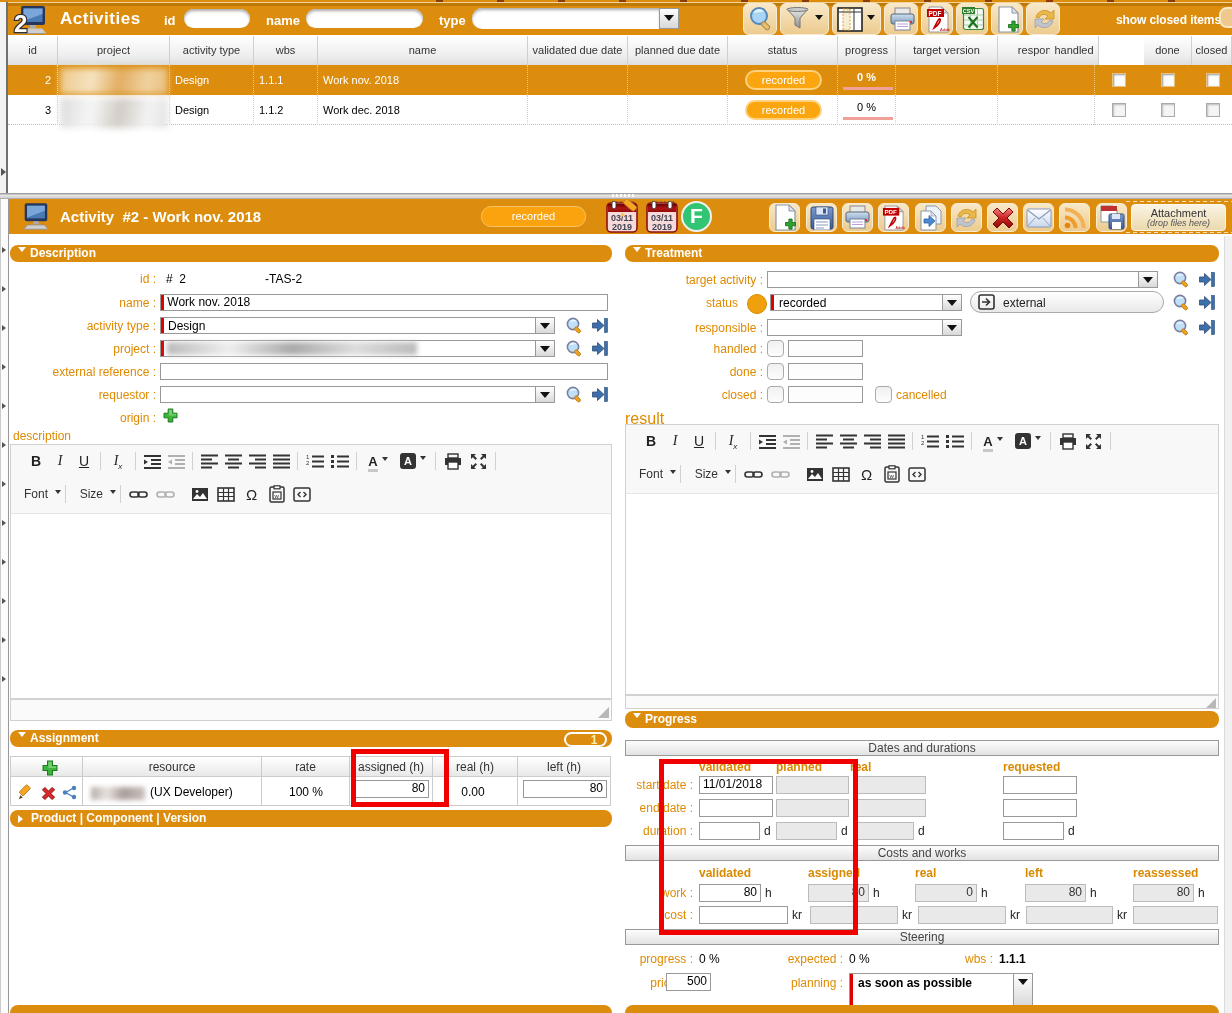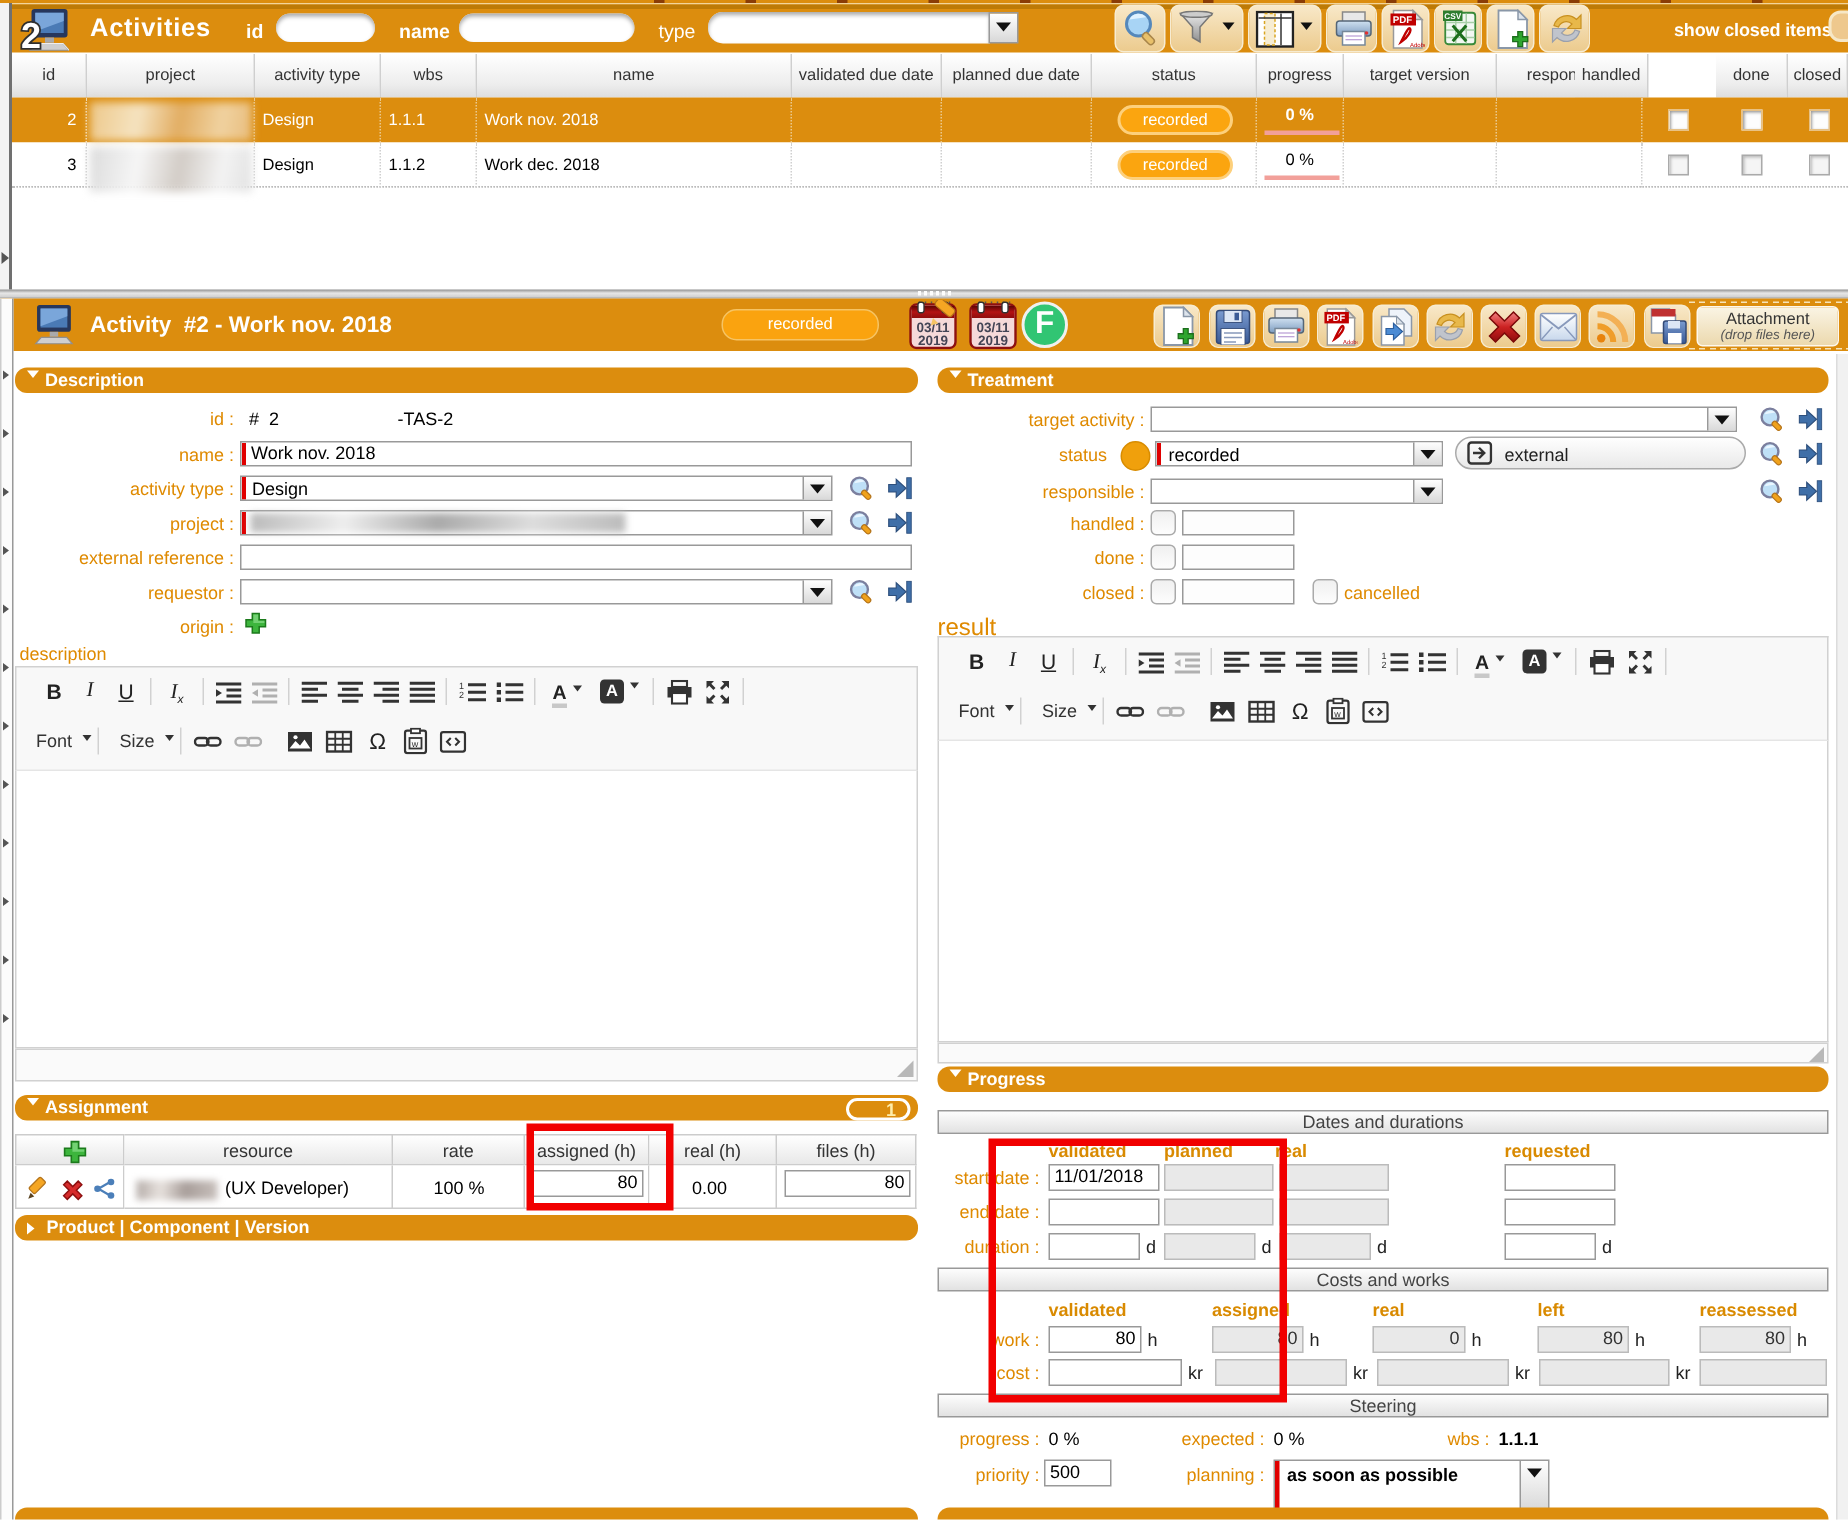--- a/index.html
+++ b/index.html
@@ -63,21 +63,21 @@
       <path d="M11 24h18l4 4.5H7z" fill="#cfcfcf" stroke="#8f8f8f" stroke-width="0.8"></path>
       <path d="M11 24h18l4 4.5" fill="none" stroke="#efefef" stroke-width="0.7"></path>
       <text x="1" y="27" font-size="24" font-weight="bold" fill="#ffffff" stroke="#2f2f2f" stroke-width="2.4" paint-order="stroke" font-family="Liberation Sans, sans-serif">2</text>
     </svg>
   </div>
 <div class="a" style="left:60px;top:9px;font-size:17px;font-weight:bold;color:#fff;letter-spacing:0.5px">Activities</div>
 <div class="a" style="left:164px;top:13px;font-size:13px;font-weight:bold;color:#fff">id</div>
 <div class="a" style="left:184px;top:9px;width:66px;height:19px;background:#fff;border-radius:10px;box-shadow:inset 0 2px 3px #aaa"></div>
 <div class="a" style="left:266px;top:13px;font-size:13px;font-weight:bold;color:#fff">name</div>
 <div class="a" style="left:306px;top:9px;width:117px;height:19px;background:#fff;border-radius:10px;box-shadow:inset 0 2px 3px #aaa"></div>
-<div class="a" style="left:439px;top:13px;font-size:13px;font-weight:normal;color:#fff">type</div>
+<div class="a" style="left:439px;top:13px;font-size:13px;font-weight:bold;color:#fff">type</div>
 <div class="a" style="left:472px;top:8px;width:188px;height:21px;background:#fff;border-radius:10px 0 0 10px;box-shadow:inset 0 2px 3px #aaa"></div>
 <div class="a" style="left:659px;top:8px;width:20px;height:21px;background:linear-gradient(#fff,#d8d8d8);border:1px solid #999"></div>
 <div class="a" style="left:664px;top:15px;width:0;height:0;border:5px solid transparent;border-top:6px solid #111"></div>
 <div class="a" style="left:1116px;top:13px;font-size:12px;font-weight:bold;color:#fff;letter-spacing:-0.1px">show closed items</div>
 <div class="a" style="left:1219px;top:7px;width:20px;height:21px;background:#eec88d;border:2px solid #f6e7c6;border-radius:8px"></div>
 <div class="tbtn" style="left:743px;width:34px"></div>
 <div class="a" style="left:743px;top:3px;width:34px;height:32px;display:flex;align-items:center;justify-content:flex-start;padding-left:5px">
     <svg width="26" height="26" viewBox="0 0 26 26">
       <circle cx="11" cy="10" r="8" fill="#a8d4f5" stroke="#5588bb" stroke-width="2"></circle>
       <path d="M5 7a6.5 6.5 0 0 1 11-1.5z" fill="#e0f2ff"></path>
@@ -552,21 +552,21 @@
 <div class="a" style="left:10px;top:699px;width:602px;height:22px;background:#fafafa;border:1px solid #d1d1d1"></div>
 <div class="a" style="left:598px;top:707px;width:0;height:0;border-left:11px solid transparent;border-bottom:11px solid #b8b8b8"></div>
 <div class="bar" style="left:10px;top:730px;width:602px"><span class="tri td"></span>Assignment</div>
 <div class="a" style="left:564px;top:732px;width:43px;height:15px;background:#dc8d0e;border:2px solid #fff;border-radius:8px"></div>
 <div class="a" style="left:585px;top:733px;width:18px;color:#ffedaa;font-size:12px;font-weight:bold;text-align:center">1</div>
 <div class="a" style="left:10px;top:756px;width:73px;height:21px;background:linear-gradient(#fff,#e8e8e8);border-right:1px solid #ccc;border-top:1px solid #ccc;border-bottom:1px solid #ccc;border-left:1px solid #ccc;text-align:center;font-size:12px;color:#333;line-height:20px"></div>
 <div class="a" style="left:83px;top:756px;width:179px;height:21px;background:linear-gradient(#fff,#e8e8e8);border-right:1px solid #ccc;border-top:1px solid #ccc;border-bottom:1px solid #ccc;text-align:center;font-size:12px;color:#333;line-height:20px">resource</div>
 <div class="a" style="left:262px;top:756px;width:88px;height:21px;background:linear-gradient(#fff,#e8e8e8);border-right:1px solid #ccc;border-top:1px solid #ccc;border-bottom:1px solid #ccc;text-align:center;font-size:12px;color:#333;line-height:20px">rate</div>
 <div class="a" style="left:350px;top:756px;width:83px;height:21px;background:linear-gradient(#fff,#e8e8e8);border-right:1px solid #ccc;border-top:1px solid #ccc;border-bottom:1px solid #ccc;text-align:center;font-size:12px;color:#333;line-height:20px">assigned (h)</div>
 <div class="a" style="left:433px;top:756px;width:85px;height:21px;background:linear-gradient(#fff,#e8e8e8);border-right:1px solid #ccc;border-top:1px solid #ccc;border-bottom:1px solid #ccc;text-align:center;font-size:12px;color:#333;line-height:20px">real (h)</div>
-<div class="a" style="left:518px;top:756px;width:93px;height:21px;background:linear-gradient(#fff,#e8e8e8);border-right:1px solid #ccc;border-top:1px solid #ccc;border-bottom:1px solid #ccc;text-align:center;font-size:12px;color:#333;line-height:20px">files (h)</div>
+<div class="a" style="left:518px;top:756px;width:93px;height:21px;background:linear-gradient(#fff,#e8e8e8);border-right:1px solid #ccc;border-top:1px solid #ccc;border-bottom:1px solid #ccc;text-align:center;font-size:12px;color:#333;line-height:20px">left (h)</div>
 <div class="ico" style="left:42px;top:760px">
     <svg width="16" height="16" viewBox="0 0 15 15">
       <path d="M5.2 1h4.6v4.2H14v4.6H9.8V14H5.2V9.8H1V5.2h4.2z" fill="#3db53d" stroke="#1c7a1c" stroke-width="1"></path>
       <path d="M5.9 1.7h3.2v4.2h4.2v1.5H5.9z" fill="#7fd87f" opacity="0.8"></path>
     </svg>
   </div>
 <div class="a" style="left:10px;top:777px;width:73px;height:29px;background:#fff;border-right:1px solid #ccc;border-bottom:1px solid #ccc;border-left:1px solid #ccc;"></div>
 <div class="a" style="left:83px;top:777px;width:179px;height:29px;background:#fff;border-right:1px solid #ccc;border-bottom:1px solid #ccc;"></div>
 <div class="a" style="left:262px;top:777px;width:88px;height:29px;background:#fff;border-right:1px solid #ccc;border-bottom:1px solid #ccc;"></div>
 <div class="a" style="left:350px;top:777px;width:83px;height:29px;background:#fff;border-right:1px solid #ccc;border-bottom:1px solid #ccc;"></div>
@@ -804,20 +804,20 @@
 <div class="unit" style="left:1117px;top:908px">kr</div>
 <div class="dis" style="left:1133px;top:906px;width:85px;height:18px"></div>
 <div class="sub" style="top:929px">Steering</div>
 <div class="lbl" style="left:555px;top:952px;width:138px">progress :</div>
 <div class="a" style="left:699px;top:952px;font-size:12px">0 %</div>
 <div class="lbl" style="left:700px;top:952px;width:143px">expected :</div>
 <div class="a" style="left:849px;top:952px;font-size:12px">0 %</div>
 <div class="lbl" style="left:855px;top:952px;width:138px">wbs :</div>
 <div class="a" style="left:999px;top:952px;font-size:12px;font-weight:bold">1.1.1</div>
 <div class="lbl" style="left:555px;top:976px;width:138px">priority :</div>
-<div class="inp" style="left:696px;top:973px;width:45px;height:18px;text-align:left">500</div>
+<div class="inp" style="left:666px;top:973px;width:45px;height:18px;text-align:right">500</div>
 <div class="lbl" style="left:705px;top:976px;width:138px">planning :</div>
 <div class="sel rq" style="left:849px;top:973px;width:184px;height:34px">
     <span style="left:8px;top:1px;font-weight:bold">as soon as possible</span>
     <i class="arw"></i>
   </div>
 <div class="a" style="left:625px;top:1005px;width:594px;height:8px;background:#dc8d0e;border-radius:8px 8px 0 0"></div>
 <div class="redbox" style="left:351px;top:749px;width:98px;height:58px"></div>
 <div class="redbox" style="left:659px;top:759px;width:199px;height:176px"></div>
 </body></html>

